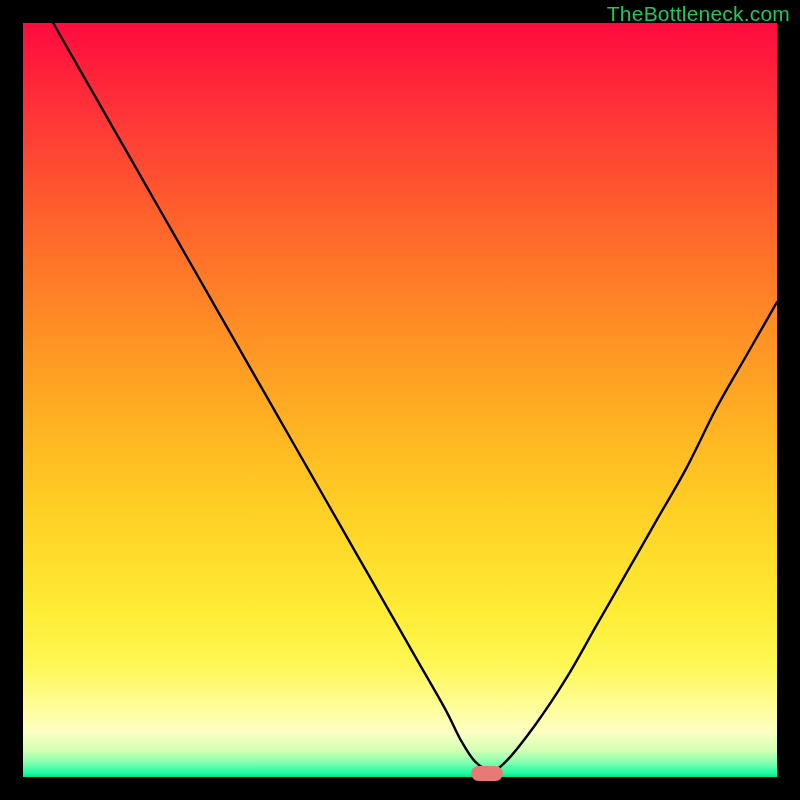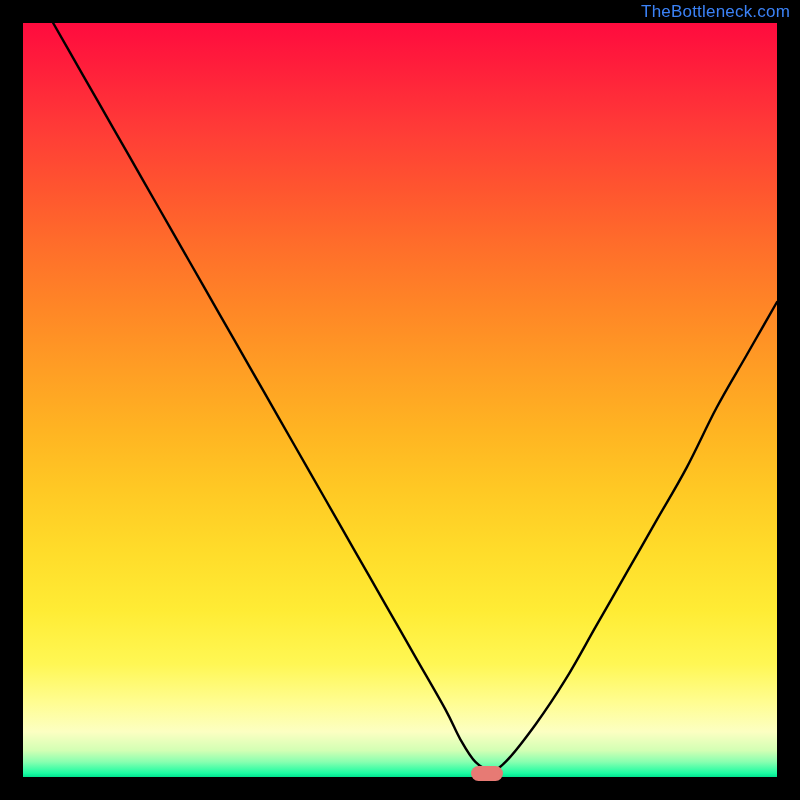--- a/index.html
+++ b/index.html
@@ -55,22 +55,22 @@
   }
   .marker {
     position: absolute;
     background: #e77a74;
     border-radius: 10px;
   }
   .watermark {
     position: absolute;
     top: 2px;
     right: 10px;
-    color: #3b82f6;
-    font-size: 17px;
+    color: #22c55e;
+    font-size: 21px;
     letter-spacing: 0.2px;
     user-select: none;
   }
 </style>
 </head>
 <body>
 
 <div class="frame">
   <div class="plot">
     <svg class="curve" viewBox="0 0 754 754" preserveAspectRatio="none">

